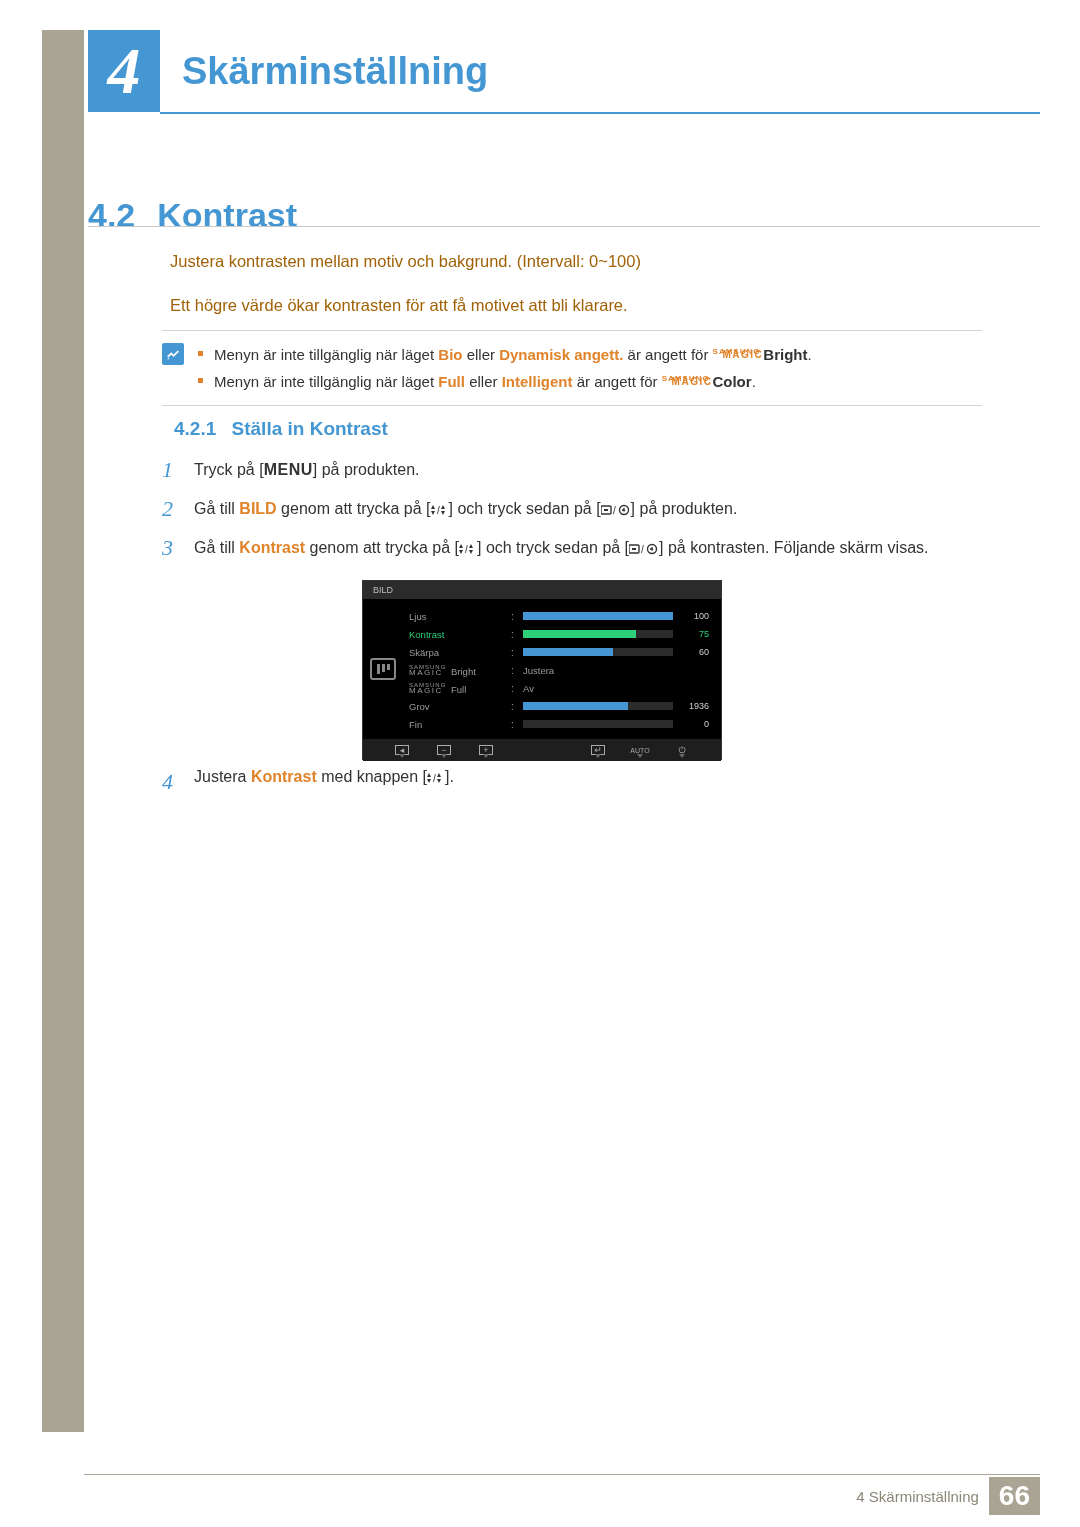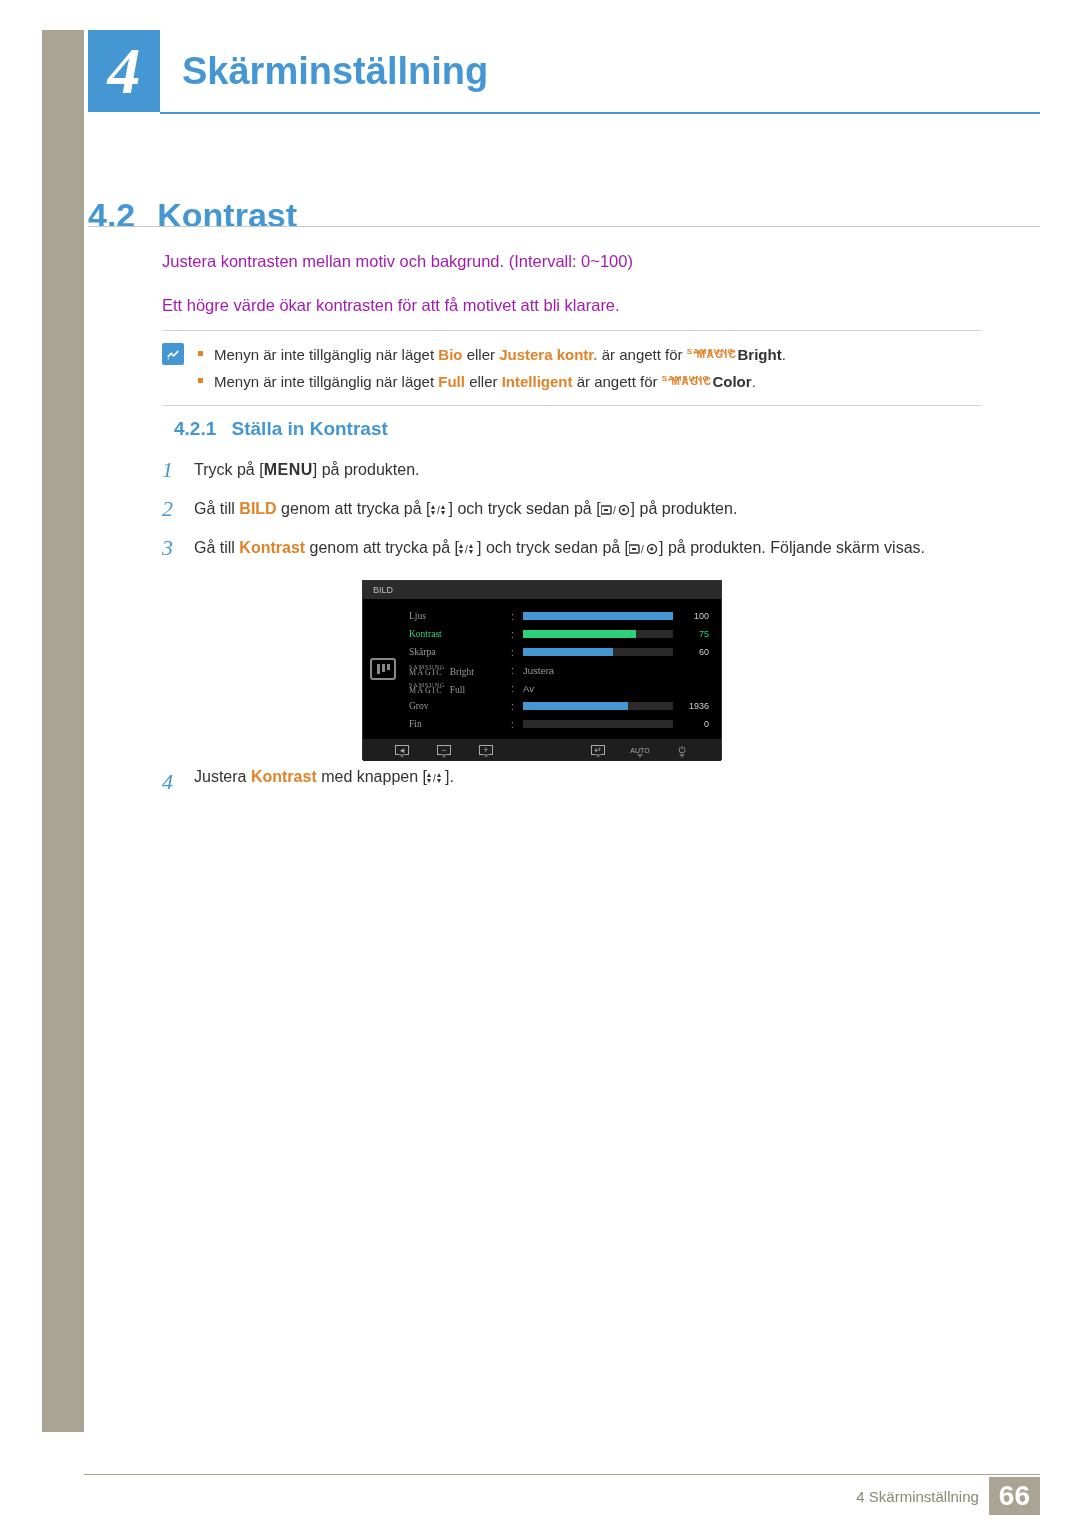--- a/index.html
+++ b/index.html
@@ -12,21 +12,21 @@
   .chapter-title { margin-left: 22px; font-size: 38px; font-weight: 700; color: #4497d3; }
   .header-rule { position: absolute; top: 112px; left: 160px; width: 880px; height: 2px; background: #4497d3; }
 
   
   .section-row { position: absolute; top: 196px; left: 88px; display: flex; align-items: baseline; gap: 22px; }
   .section-num { font-size: 34px; font-weight: 700; color: #4497d3; }
   .section-title { font-size: 34px; font-weight: 700; color: #4497d3; }
   .section-underline { position: absolute; top: 226px; left: 88px; width: 952px; height: 1px; background: #c9c9c9; }
 
   
-  .body { position: absolute; top: 250px; left: 162px; width: 820px; font-size: 16.5px; line-height: 1.45; color: #a21caf; }
+  .body { position: absolute; top: 250px; left: 170px; width: 820px; font-size: 16.5px; line-height: 1.45; color: #a16207; }
   .para { margin-bottom: 20px; }
 
   
   .note-row { position: absolute; top: 330px; left: 162px; width: 820px; }
   .note-top-rule { height: 1px; background: #d3d3d3; margin-bottom: 10px; }
   .note-body { display: flex; gap: 14px; }
   .note-icon { width: 22px; height: 22px; background: #4497d3; border-radius: 2px; display:flex; align-items:center; justify-content:center; margin-top:2px; }
   .note-icon svg { width: 14px; height: 14px; display:block; }
   .note-list { flex: 1; font-size: 15px; line-height: 1.8; }
   .note-list .item { position: relative; padding-left: 16px; }
@@ -58,21 +58,21 @@
   .osd-body { display:flex; height: 140px; }
   .osd-left { width: 40px; display:flex; align-items:center; justify-content:center; }
   .osd-left .picto { width: 26px; height: 22px; border: 2px solid #888; border-radius: 3px; display:flex; align-items:center; justify-content:center; }
   .osd-left .picto .bars { display:flex; gap:2px; }
   .osd-left .picto .bars span { width:3px; background:#888; display:block; }
   .osd-left .picto .bars span:nth-child(1){height:10px}
   .osd-left .picto .bars span:nth-child(2){height:8px}
   .osd-left .picto .bars span:nth-child(3){height:6px}
   .osd-main { flex:1; padding: 8px 12px 2px 6px; }
   .osd-row { display:flex; align-items:center; height: 18px; gap: 6px; }
-  .osd-label { width: 96px; color: #9b9b9b; font-size: 9.5px; font-family: Liberation Serif, serif; }
+  .osd-label { width: 96px; color: #9b9b9b; font-size: 9.5px; }
   .osd-label.active { color: #2fd07a; }
   .osd-colon { width: 6px; color:#9b9b9b; }
   .osd-bar-wrap { flex:1; height: 8px; background: #2b2b2b; position:relative; }
   .osd-bar-fill { height:100%; background:#4497d3; }
   .osd-bar-fill.active { background:#2fd07a; }
   .osd-value { width: 30px; text-align:right; color:#cfcfcf; font-size:9px; }
   .osd-plain { color:#9b9b9b; font-size:9.5px; }
   .osd-footer { height: 22px; background: #1e1e1e; display:flex; align-items:center; justify-content:center; gap: 0; }
   .osd-fbtn { width: 42px; height:14px; display:flex; align-items:center; justify-content:center; position:relative; }
   .osd-fbtn .box { width:14px; height:10px; border:1px solid #aaa; display:flex; align-items:center; justify-content:center; font-size:9px; color:#aaa; line-height:1; }
@@ -117,21 +117,21 @@
     <div class="note-top-rule"></div>
     <div class="note-body">
       <div class="note-icon">
         <svg viewBox="0 0 24 24">
             <path d="M3 17l6-6 4 4 8-8" stroke="#fff" stroke-width="3" fill="none"></path>
             <path d="M3 20h2" stroke="#fff" stroke-width="2"></path>
           </svg>
       </div>
       <div class="note-list">
         <div class="item">
-          <span>Menyn är inte tillgänglig när läget </span><span class="orange">Bio</span><span> eller </span><span class="orange">Justera kontr.</span><span> är angett för </span><span class="magic-sup">SAMSUNG</span><span class="magic">MAGIC</span><span class="bold">Bright</span><span>.</span>
+          <span>Menyn är inte tillgänglig när läget </span><span class="orange">Bio</span><span> eller </span><span class="orange">Dynamisk angett.</span><span> är angett för </span><span class="magic-sup">SAMSUNG</span><span class="magic">MAGIC</span><span class="bold">Bright</span><span>.</span>
         </div>
         <div class="item">
           <span>Menyn är inte tillgänglig när läget </span><span class="orange">Full</span><span> eller </span><span class="orange">Intelligent</span><span> är angett för </span><span class="magic-sup">SAMSUNG</span><span class="magic">MAGIC</span><span class="bold">Color</span><span>.</span>
         </div>
       </div>
     </div>
     <div class="note-bottom-rule"></div>
   </div>
 
   <div class="subsection">
@@ -174,21 +174,21 @@
               <text x="6" y="10" font-size="10" fill="#333">/</text>
               <polygon points="18,5 14,5 16,1" fill="#333" transform="translate(-4,0)"></polygon>
               <polygon points="18,7 14,7 16,11" fill="#333" transform="translate(-4,0)"></polygon>
             </svg></span><span>] och tryck sedan på [</span><span class="kbd-icon"><svg width="30" height="12" viewBox="0 0 30 12">
               <rect x="0" y="2" width="10" height="8" rx="1" fill="none" stroke="#333" stroke-width="1.4"></rect>
               <rect x="3" y="5" width="4" height="2" fill="#333"></rect>
               <text x="12" y="10" font-size="10" fill="#333">/</text>
               <circle cx="23" cy="6" r="4.5" fill="none" stroke="#333" stroke-width="1.4"></circle>
               <path d="M21 6 L23 6 L23 4" fill="none" stroke="#333" stroke-width="1.4"></path>
               <polygon points="23,8 21.5,6 24.5,6" fill="#333"></polygon>
-            </svg></span><span>] på produkten. Följande skärm visas.</span>
+            </svg></span><span>] på kontrasten. Följande skärm visas.</span>
       </div>
     </div>
   </div>
 
   <div class="osd">
     <div class="osd-header">BILD</div>
     <div class="osd-body">
       <div class="osd-left">
         <div class="picto">
             <div class="bars">

